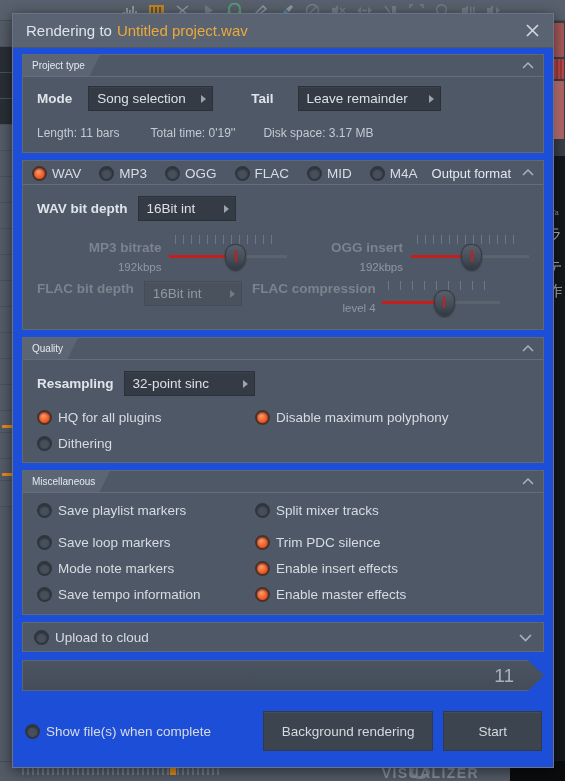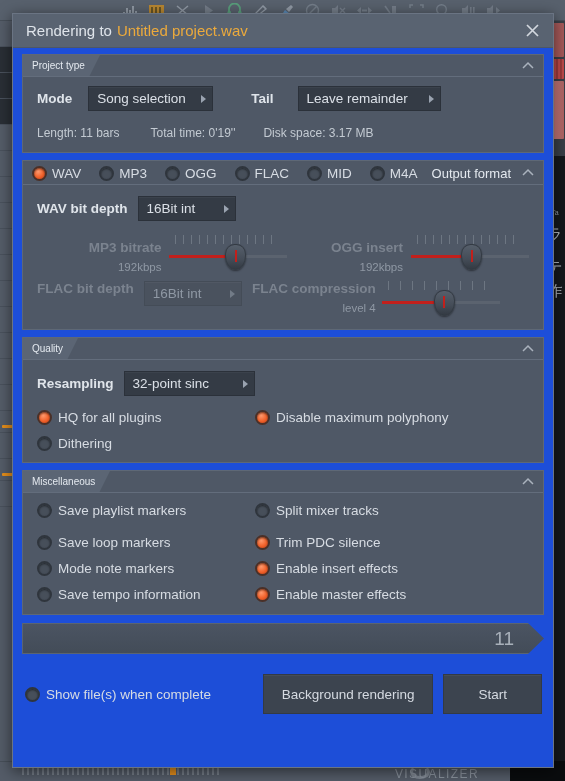--- a/index.html
+++ b/index.html
@@ -112,23 +112,23 @@
     position: absolute;
     left: 0; right: 0; bottom: 0;
     height: 20px;
     background: #545c68;
     border-top: 1px solid #474f59;
   }
   #bg-visualizer {
     position: absolute;
     right: 86px; bottom: 0px;
     color: #8b939e;
-    font-size: 12px;
+    font-size: 14px;
     letter-spacing: 1.4px;
-    font-weight: normal;
+    font-weight: bold;
   }
   #bg-viz-circle {
     position: absolute;
     right: 135px; bottom: 2px;
     width: 20px; height: 14px;
     border-radius: 50%;
     border: 3px solid #8b939e;
     border-top-color: transparent;
     opacity: .75;
   }
@@ -810,20 +810,28 @@
             <span class="radio-lab">Save tempo information</span>
           </div>
           <div class="row">
             <span class="radio on"></span>
             <span class="radio-lab">Enable master effects</span>
           </div>
         </div>
       </div>
     </div>
 
+    <div id="upload-bar">
+      <span class="radio"></span>
+      <span class="radio-lab">Upload to cloud</span>
+      <div style="flex:1 1 auto"></div>
+      <svg width="15" height="15" viewBox="0 0 15 15">
+        <path d="M2 5 L7.5 10.5 L13 5" stroke="#aab2bd" stroke-width="1.6" fill="none"></path>
+      </svg>
+    </div>
 
     <div id="progress-wrap">
       <div id="progress-bar">
         <span id="progress-val">11</span>
       </div>
     </div>
 
     <div id="footer">
       <div class="row">
         <span class="radio"></span>

